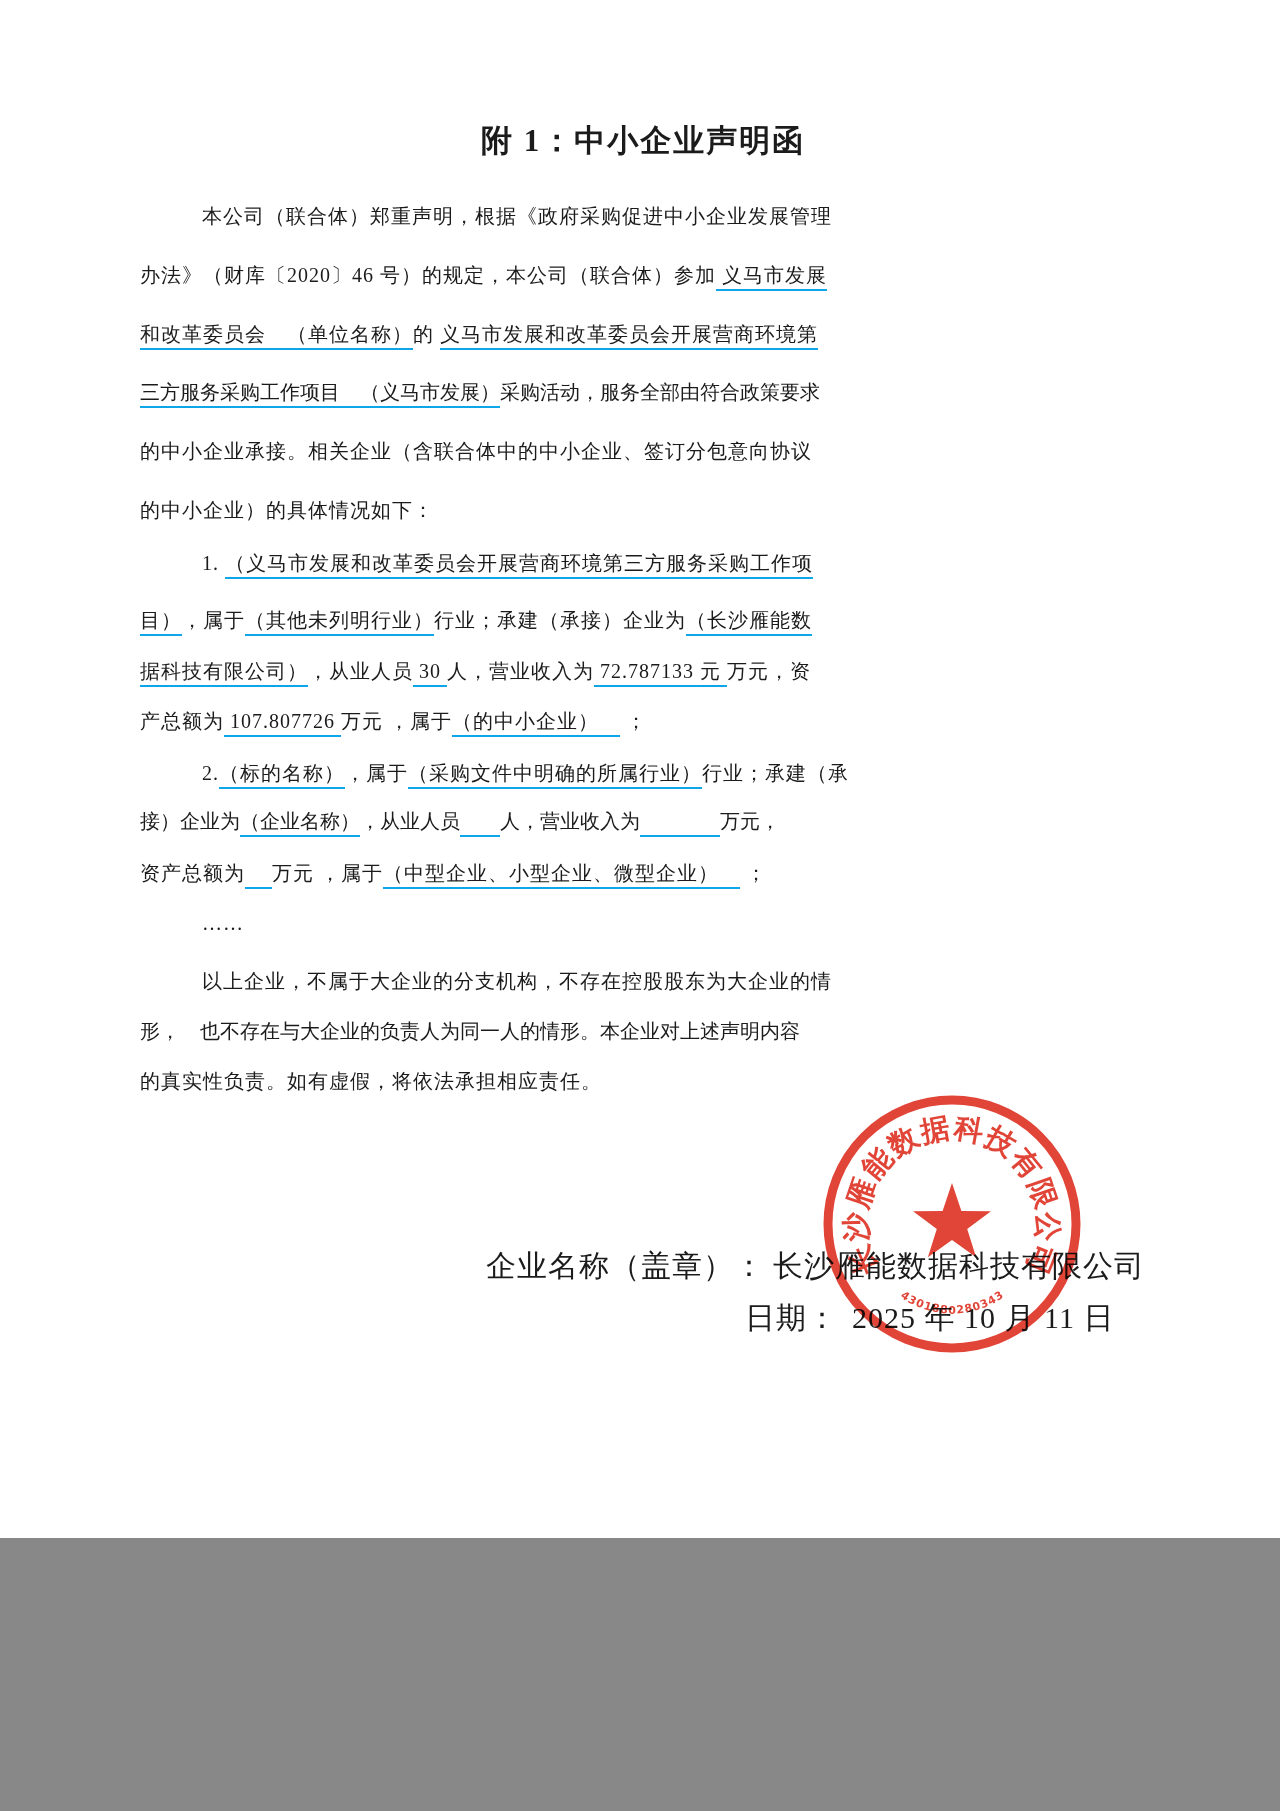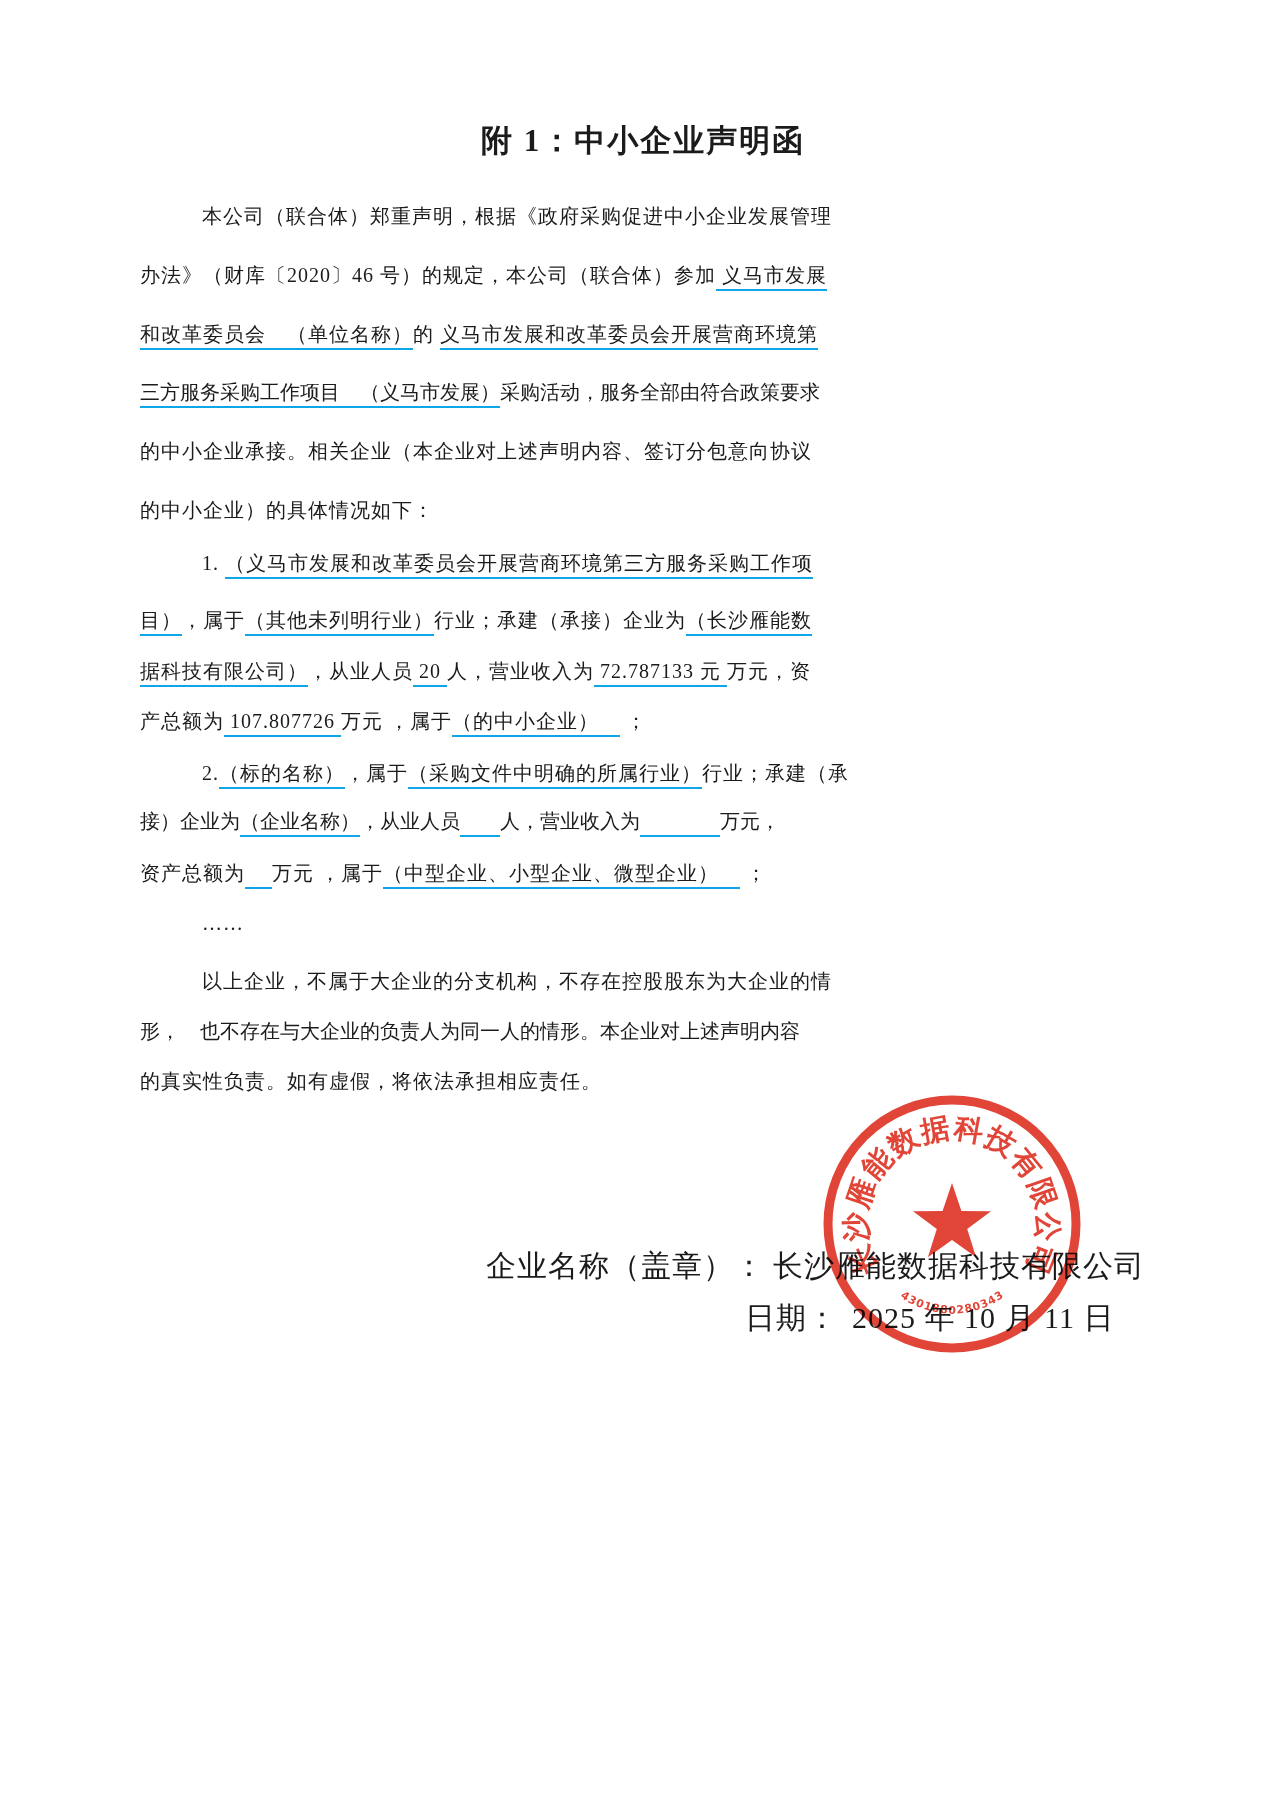--- a/index.html
+++ b/index.html
@@ -1,19 +1,19 @@
 <!DOCTYPE html>
 <html><head>
 <meta charset="utf-8">
 <style>
   html,body { margin:0; padding:0; background:#888; }
   .page {
     position: relative;
     width: 1280px;
-    height: 1811px;
+    height: 1538px;
     background: #ffffff;
     font-family: "Liberation Serif", "DejaVu Serif", serif;
     color: #1b1b1b;
     overflow: hidden;
   }
   .doc-title {
     position: absolute;
     left: 148px; top: 120px; width: 990px;
     margin: 0;
     text-align: center;
@@ -65,25 +65,25 @@
 
 <div class="page">
 
   <h1 class="doc-title">附 1：中小企业声明函</h1>
 
   <div id="doc-body">
       <div class="line" style="top: 188px; padding-left: 62px;"><span class="seg-p">本公司（联合体）郑重声明，根据《政府采购促进中小企业发展管理</span></div>
       <div class="line" style="top: 247px;"><span class="seg-p">办法》（财库〔2020〕46 号）的规定，本公司（联合体）参加</span><span class="seg-u"> 义马市发展</span></div>
       <div class="line" style="top: 306px;"><span class="seg-u">和改革委员会　（单位名称）</span><span class="seg-p">的 </span><span class="seg-u">义马市发展和改革委员会开展营商环境第</span></div>
       <div class="line tight" style="top: 364px;"><span class="seg-u">三方服务采购工作项目　（义马市发展）</span><span class="seg-p">采购活动，服务全部由符合政策要求</span></div>
-      <div class="line" style="top: 423px;"><span class="seg-p">的中小企业承接。相关企业（本企业对上述声明内容、签订分包意向协议</span></div>
+      <div class="line" style="top: 423px;"><span class="seg-p">的中小企业承接。相关企业（含联合体中的中小企业、签订分包意向协议</span></div>
       <div class="line" style="top: 482px;"><span class="seg-p">的中小企业）的具体情况如下：</span></div>
       <div class="line" style="top: 535px; padding-left: 62px;"><span class="seg-p">1. </span><span class="seg-u">（义马市发展和改革委员会开展营商环境第三方服务采购工作项</span></div>
       <div class="line" style="top: 592px;"><span class="seg-u">目）</span><span class="seg-p">，属于</span><span class="seg-u">（其他未列明行业）</span><span class="seg-p">行业；承建（承接）企业为</span><span class="seg-u">（长沙雁能数</span></div>
-      <div class="line" style="top: 643px;"><span class="seg-u">据科技有限公司）</span><span class="seg-p">，从业人员</span><span class="seg-u"> 20 </span><span class="seg-p">人，营业收入为</span><span class="seg-u"> 72.787133 元 </span><span class="seg-p">万元，资</span></div>
+      <div class="line" style="top: 643px;"><span class="seg-u">据科技有限公司）</span><span class="seg-p">，从业人员</span><span class="seg-u"> 30 </span><span class="seg-p">人，营业收入为</span><span class="seg-u"> 72.787133 元 </span><span class="seg-p">万元，资</span></div>
       <div class="line" style="top: 693px;"><span class="seg-p">产总额为</span><span class="seg-u"> 107.807726 </span><span class="seg-p">万元 ，属于</span><span class="seg-u">（的中小企业）　</span><span class="seg-p"> ；</span></div>
       <div class="line" style="top: 745px; padding-left: 62px;"><span class="seg-p">2.</span><span class="seg-u">（标的名称）</span><span class="seg-p">，属于</span><span class="seg-u">（采购文件中明确的所属行业）</span><span class="seg-p">行业；承建（承</span></div>
       <div class="line tight" style="top: 793px;"><span class="seg-p">接）企业为</span><span class="seg-u">（企业名称）</span><span class="seg-p">，从业人员</span><span class="seg-u">　　</span><span class="seg-p">人，营业收入为</span><span class="seg-u">　　　　</span><span class="seg-p">万元，</span></div>
       <div class="line" style="top: 845px;"><span class="seg-p">资产总额为</span><span class="seg-u">　 </span><span class="seg-p">万元 ，属于</span><span class="seg-u">（中型企业、小型企业、微型企业）　</span><span class="seg-p"> ；</span></div>
       <div class="line" style="top: 895px; padding-left: 62px;"><span class="seg-p">……</span></div>
       <div class="line" style="top: 953px; padding-left: 62px;"><span class="seg-p">以上企业，不属于大企业的分支机构，不存在控股股东为大企业的情</span></div>
       <div class="line tight" style="top: 1003px;"><span class="seg-p">形，　也不存在与大企业的负责人为同一人的情形。本企业对上述声明内容</span></div>
       <div class="line" style="top: 1053px;"><span class="seg-p">的真实性负责。如有虚假，将依法承担相应责任。</span></div>
     </div>
 

